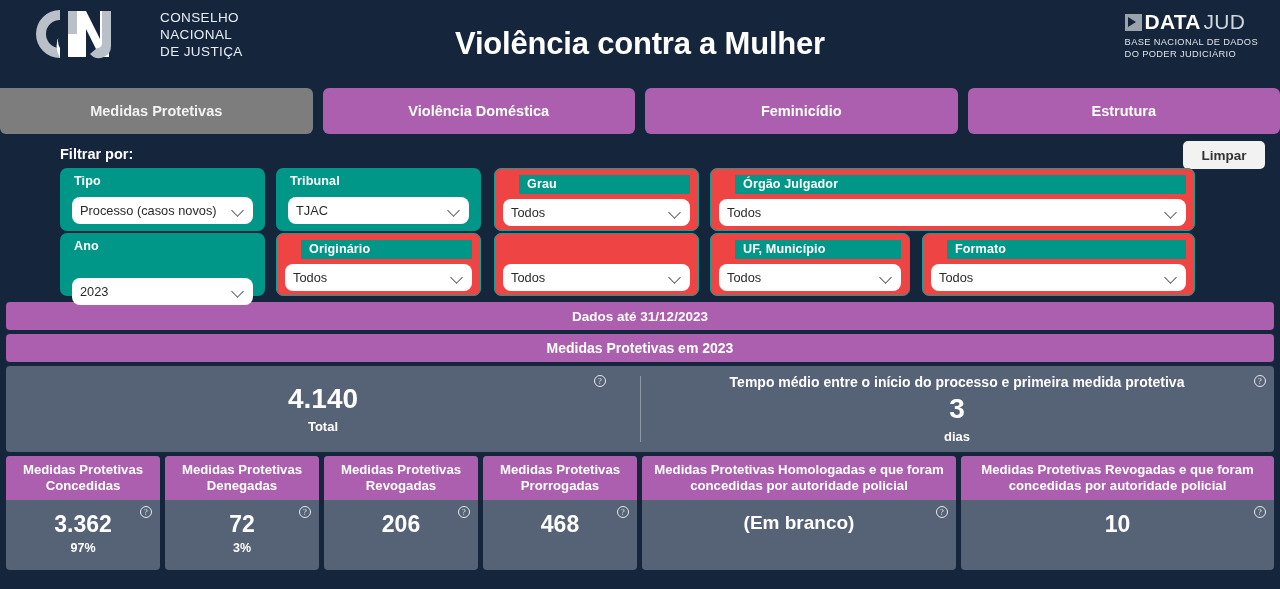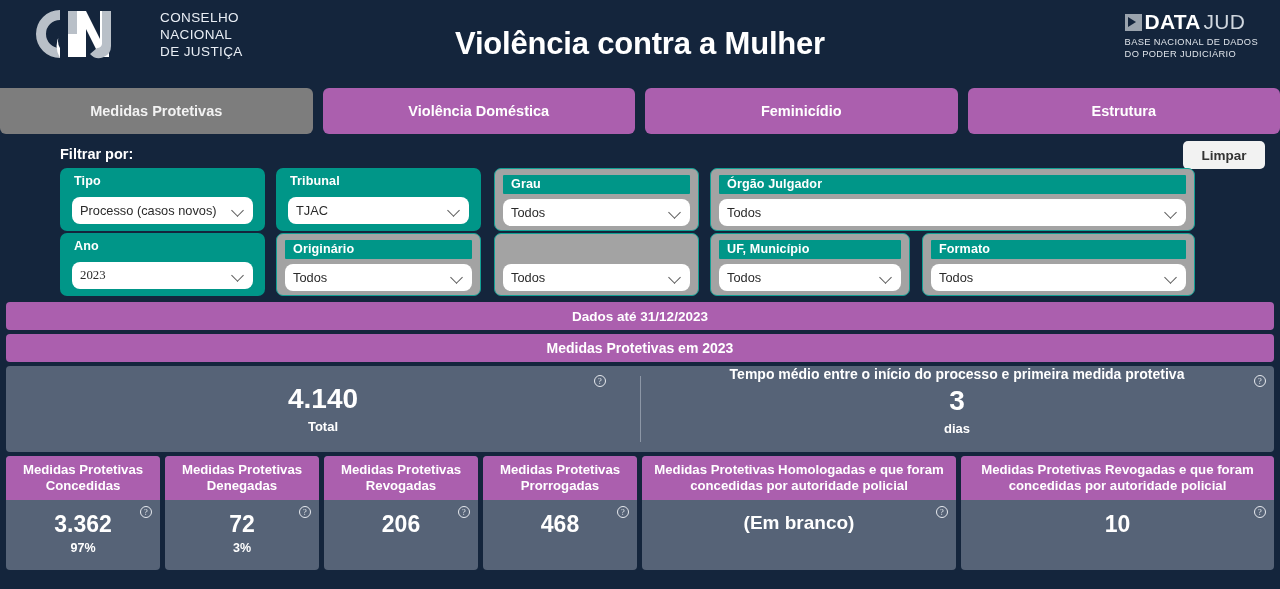--- a/index.html
+++ b/index.html
@@ -60,21 +60,21 @@
     width: 82px; height: 28px; border-radius: 5px;
     background: #f2f2f2; color: #333; border: none;
     font-family: "Liberation Sans", sans-serif;
     font-size: 13.5px; font-weight: bold; cursor: pointer;
   }
 
   .filter-grid { position: absolute; left: 60px; top: 34px; width: 1198px; height: 125px; }
 
   .fcard { position: absolute; border-radius: 7px; }
   .fcard.solid { background: #009688; }
-  .fcard.outline { background: #a3a3a3; border: 1.4px solid #12a094; }
+  .fcard.outline { background: #ef4444; border: 1.4px solid #12a094; padding-left: 16px; }
 
   .fcard .flabel {
     color: #ffffff; font-size: 12.6px; font-weight: bold;
     letter-spacing: .1px;
   }
   .fcard.solid .flabel { padding: 6px 0 0 14px; }
   .fcard.outline .flabel { background: #009688; margin: 6px 8px 0 8px; padding: 2px 0 3px 8px; border-radius: 1px; }
 
   .fselect {
     position: absolute; left: 12px; right: 12px;
@@ -102,21 +102,21 @@
   }
   .banner.second { font-size: 14px; }
 
   
   .kpi-top {
     margin: 4px 6px 4px 6px; height: 86px;
     background: #566377; border-radius: 4px;
     display: flex; position: relative;
   }
   .kpi-half { flex: 1; position: relative; display: flex; flex-direction: column;
-     align-items: center; }
+     align-items: center; justify-content: center; }
   .kpi-half.left { justify-content: center; }
   .divider { position: absolute; left: 50%; top: 10px; bottom: 10px; width: 1px; background: #8d97a6; }
   .kpi-big { color: #ffffff; font-size: 28px; font-weight: bold; line-height: 1.1; }
   .kpi-sub { color: #ffffff; font-size: 13px; font-weight: bold; margin-top: 4px; }
   .kpi-head { color: #ffffff; font-size: 14px; font-weight: bold; margin-bottom: 4px; }
 
   .help {
     position: absolute; width: 12px; height: 12px; border-radius: 50%;
     border: 1.2px solid #e6e9ee; color: #e6e9ee;
     font-size: 8.5px; line-height: 10px; text-align: center;
@@ -194,21 +194,21 @@
     <div class="fcard solid" style="left:0; top:0; width:205px; height:63px;">
       <div class="flabel">Tipo</div>
       <div class="fselect" style="top:29px;">
         <span class="val">Processo (casos novos)</span>
         <span class="chev"></span>
       </div>
     </div>
 
     <div class="fcard solid" style="left:0; top:65px; width:205px; height:63px;">
       <div class="flabel">Ano</div>
-      <div class="fselect" style="top:29px;font-family:Liberation Serif, serif;">
+      <div class="fselect" style="top:45px;">
         <span class="val">2023</span>
         <span class="chev"></span>
       </div>
     </div>
 
     <div class="fcard solid" style="left:216px; top:0; width:205px; height:63px;">
       <div class="flabel">Tribunal</div>
       <div class="fselect" style="top:29px;">
         <span class="val">TJAC</span>
         <span class="chev"></span>

